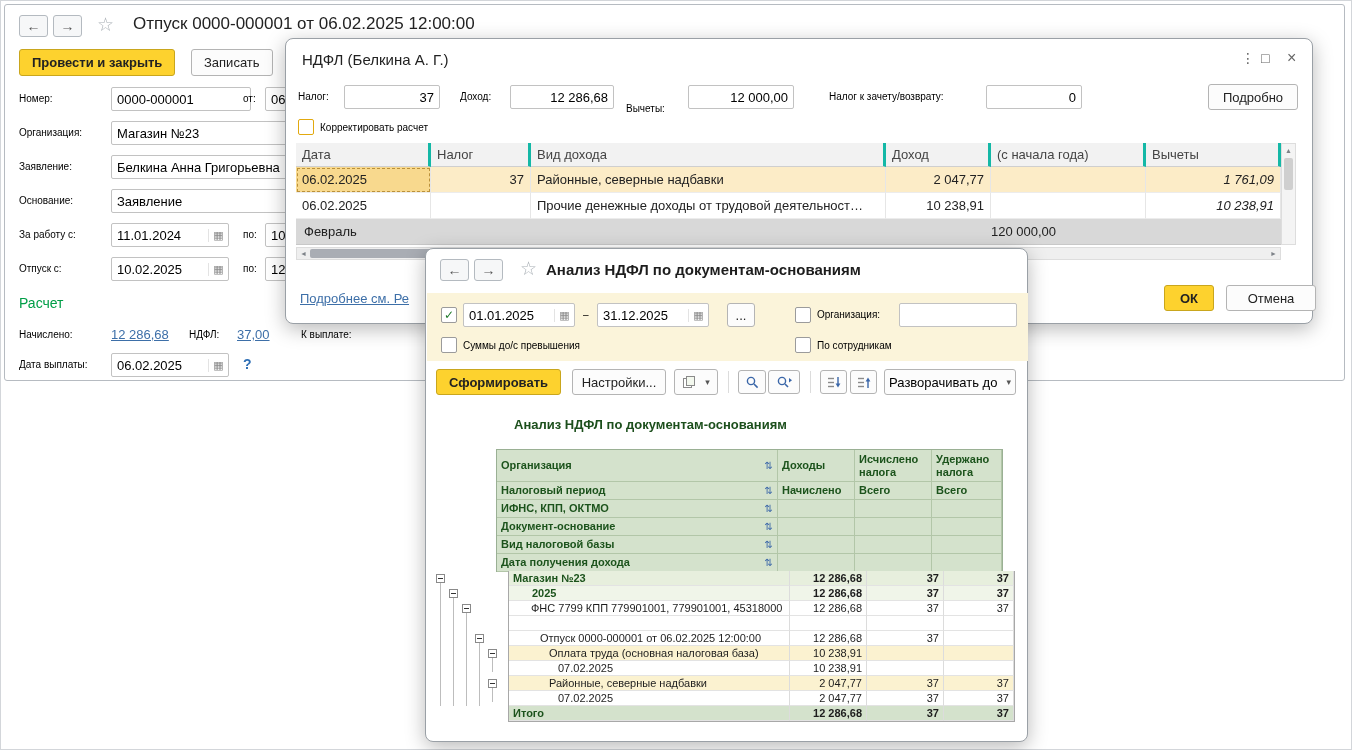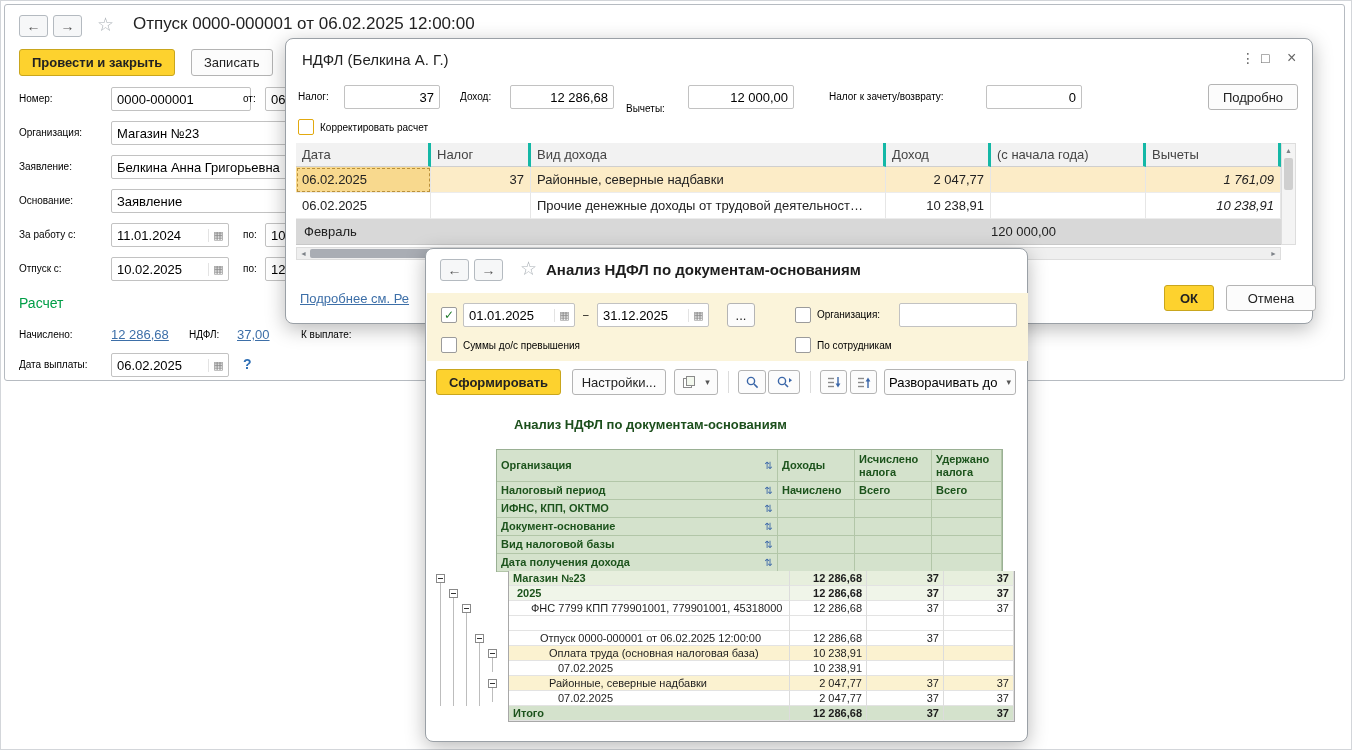--- a/index.html
+++ b/index.html
@@ -370,21 +370,21 @@
         </div>
         <div class="h-cell"></div>
         <div class="h-cell"></div>
         <div class="h-cell"></div>
       </div>
     <div class="rep-body" style="left:82px;top:322px">
         <div class="d-cell d-label r-lvl1" style="padding-left: 4px;">Магазин №23</div>
         <div class="d-cell d-num r-lvl1">12 286,68</div>
         <div class="d-cell d-num r-lvl1">37</div>
         <div class="d-cell d-num r-lvl1">37</div>
-        <div class="d-cell d-label r-lvl2" style="padding-left: 8px;">2025</div>
+        <div class="d-cell d-label r-lvl2" style="padding-left: 23px;">2025</div>
         <div class="d-cell d-num r-lvl2">12 286,68</div>
         <div class="d-cell d-num r-lvl2">37</div>
         <div class="d-cell d-num r-lvl2">37</div>
         <div class="d-cell d-label r-plain" style="padding-left: 22px;">ФНС 7799 КПП 779901001, 779901001, 45318000</div>
         <div class="d-cell d-num r-plain">12 286,68</div>
         <div class="d-cell d-num r-plain">37</div>
         <div class="d-cell d-num r-plain">37</div>
         <div class="d-cell d-label r-spacer" style="padding-left: 4px;"></div>
         <div class="d-cell d-num r-spacer"></div>
         <div class="d-cell d-num r-spacer"></div>

